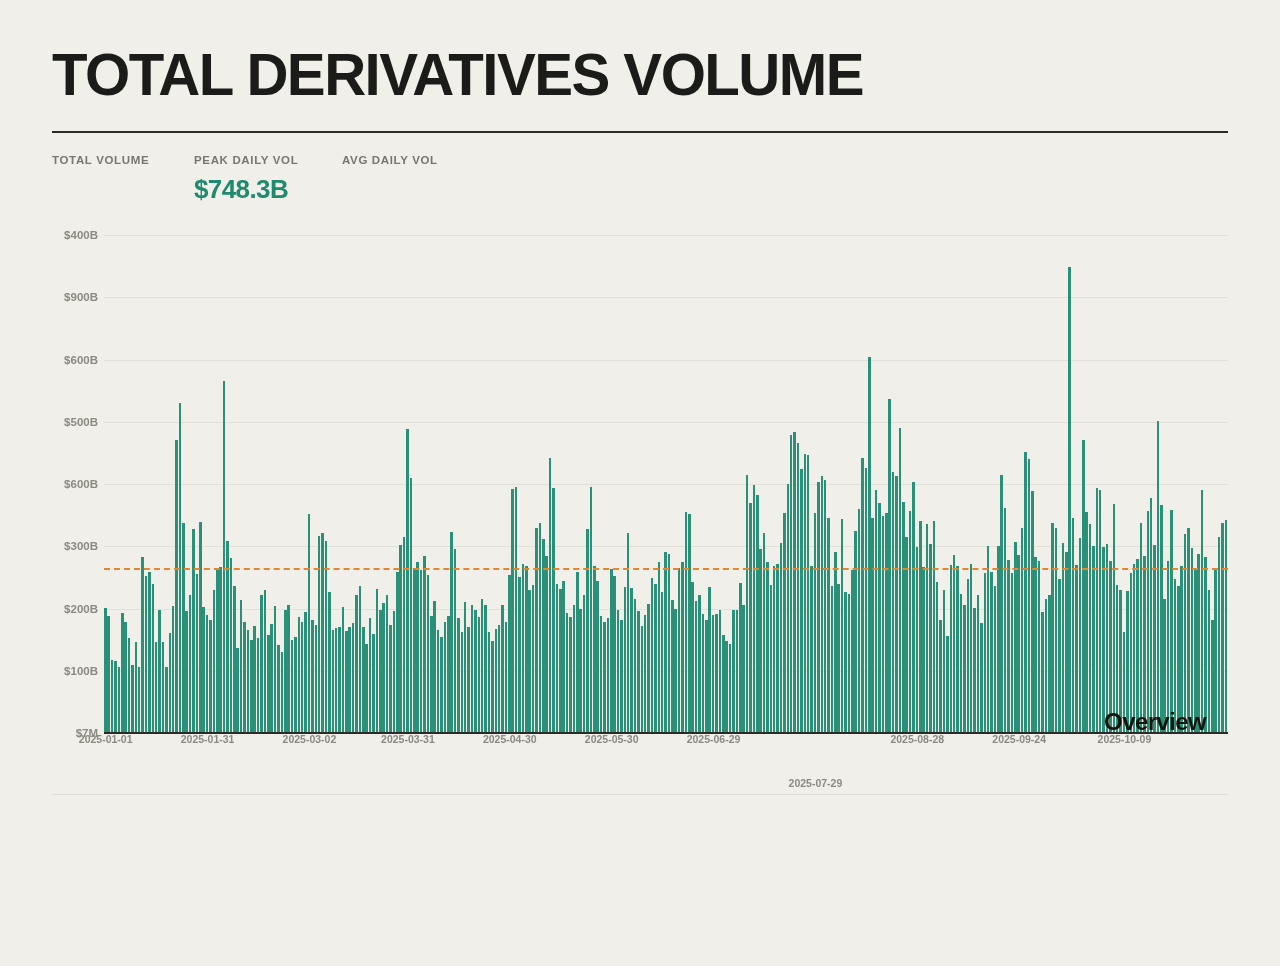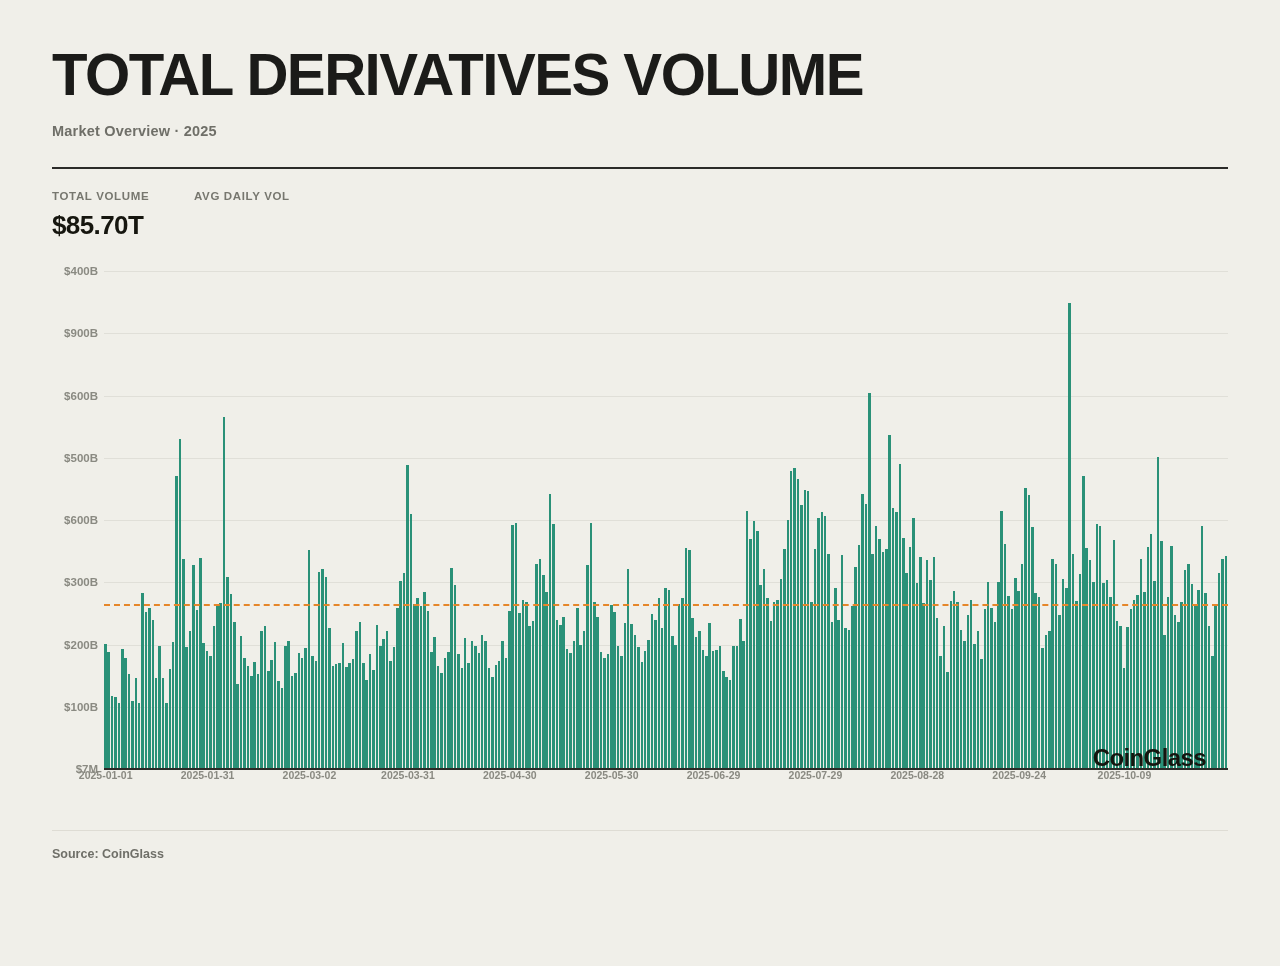--- a/index.html
+++ b/index.html
@@ -171,27 +171,29 @@
     font-weight: bold;
     color: #6f6f68;
   }
 </style>
 </head>
 <body>
 
 <div class="page">
 
   <h1 class="title">TOTAL DERIVATIVES VOLUME</h1>
-  <div class="subtitle">Market Overview · 2025</div>
   <div class="rule-top"></div>
 
   <div class="stats">
     <div class="stat stat-0">
       <div class="stat-label">TOTAL VOLUME</div>
-      <div class="stat-value v-total">$85.70T</div>
+    </div>
+    <div class="stat stat-1">
+      <div class="stat-label">PEAK DAILY VOL</div>
+      <div class="stat-value v-peak">$748.3B</div>
     </div>
     <div class="stat stat-2">
       <div class="stat-label">AVG DAILY VOL</div>
     </div>
   </div>
 
   <div class="chart-wrap">
     <div class="plot" id="plot">
       <div id="gridlines">
           <div class="gridline" style="top: 435.75px;"></div>
@@ -551,24 +553,23 @@
         <div class="ytick" style="top: 8px;">$400B</div>
       </div>
     <div id="xticks">
         <div class="xtick" style="left: 53.6979px;">2025-01-01</div>
         <div class="xtick" style="left: 155.571px;">2025-01-31</div>
         <div class="xtick" style="left: 257.444px;">2025-03-02</div>
         <div class="xtick" style="left: 355.921px;">2025-03-31</div>
         <div class="xtick" style="left: 457.795px;">2025-04-30</div>
         <div class="xtick" style="left: 559.668px;">2025-05-30</div>
         <div class="xtick" style="left: 661.541px;">2025-06-29</div>
-        <div class="xtick" style="left: 763.414px;">2025-07-29</div>
+        <div class="xtick" style="left: 763.414px; margin-top: 44px;">2025-07-29</div>
         <div class="xtick" style="left: 865.287px;">2025-08-28</div>
         <div class="xtick" style="left: 967.16px;">2025-09-24</div>
         <div class="xtick" style="left: 1072.43px;">2025-10-09</div>
       </div>
-    <div class="watermark">CoinGlass</div>
+    <div class="watermark">Overview</div>
   </div>
 
   <div class="rule-bottom"></div>
-  <div class="source">Source: CoinGlass</div>
 
 </div>
 
 </body></html>

